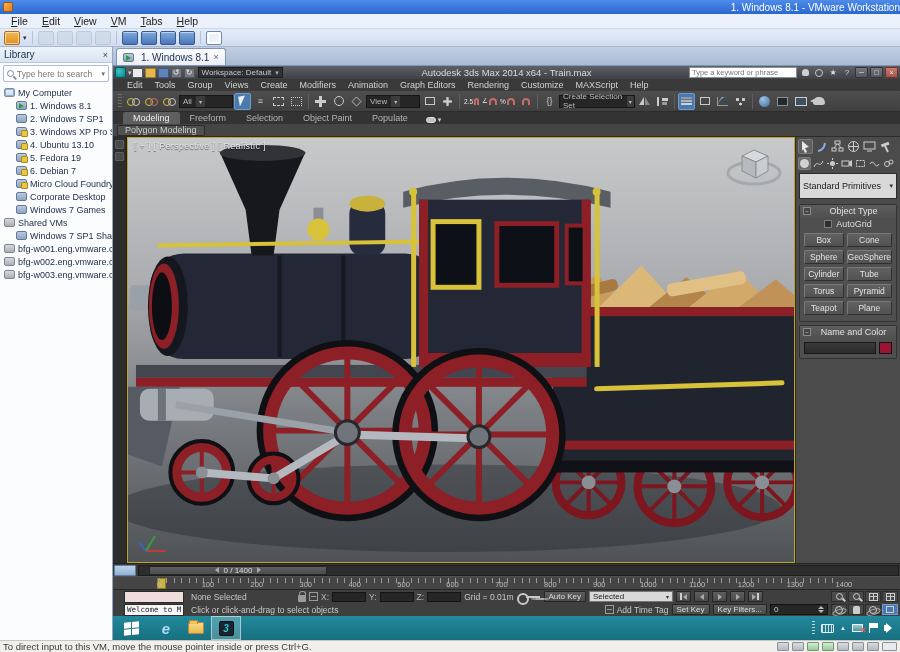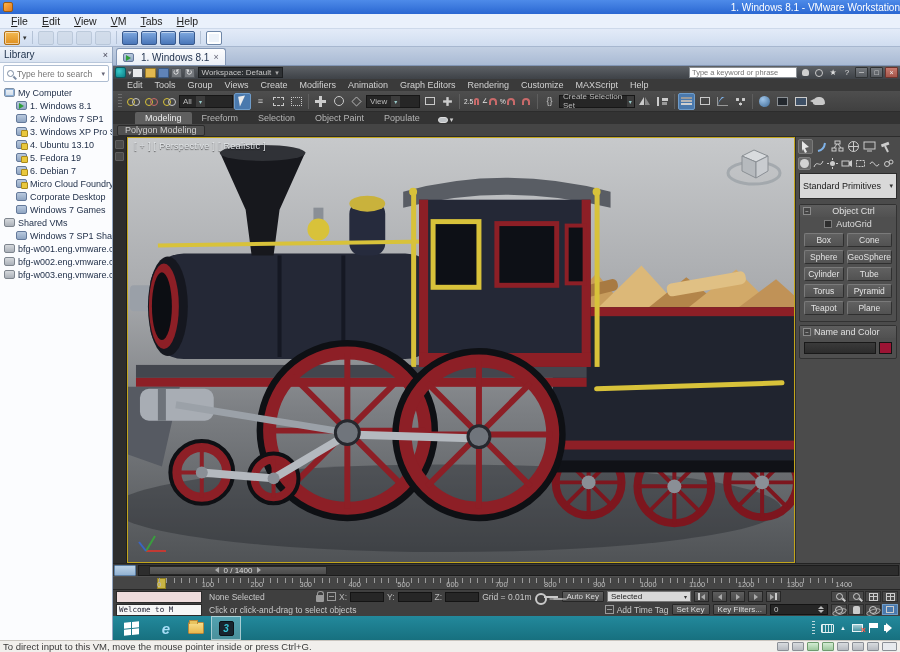--- a/index.html
+++ b/index.html
@@ -95,21 +95,21 @@
 .shp-link::before{left:0}.shp-link::after{left:5px;border-color:#c9c9c9}
 .shp-nolink::after{border-color:#c96a6a}
 .mag2{width:8px;height:7px;border:2px solid #c96a6a;border-bottom:0;border-radius:5px 5px 0 0;margin-left:1px}
 .snaptxt{font-size:6.5px;color:#e5e5e5}
 .shp-mirror{display:flex;gap:1px;align-items:flex-end}
 .shp-mirror i{width:0;height:0;border-bottom:8px solid #ccc;border-left:5px solid transparent}
 .shp-mirror i+i{border-left:0;border-right:5px solid transparent;border-bottom-color:#8a8a8a}
 .shp-align{width:11px;height:9px;border-left:2px solid #ccc;background:linear-gradient(#ccc 0 0) 3px 1px/7px 3px no-repeat,linear-gradient(#999 0 0) 3px 5px/5px 3px no-repeat}
 .shp-monitor{width:12px;height:9px;border:1px solid #ccc;background:#3e5066}
 
-.mx-rtabs{height:12px;background:#333;display:flex;align-items:flex-end;padding-left:22px;font-size:9px;color:#b5b5b5}
+.mx-rtabs{height:12px;background:#333;display:flex;align-items:flex-end;padding-left:10px;font-size:9px;color:#b5b5b5}
 .rtab{padding:0 10px;height:12px;display:flex;align-items:center}
 .rtab.active{background:#5f5f5f;color:#ececec;border-radius:2px 2px 0 0}
 .rmin{margin-left:8px;display:flex;align-items:center;gap:2px;color:#cfcfcf;font-size:7px}
 .roval{width:10px;height:6px;border:1px solid #ddd;border-radius:3px;background:#bfc3c7}
 .mx-rpanel{height:13px;background:#454545;border-bottom:1px solid #2c2c2c;display:flex;align-items:center;padding-left:4px}
 .rpanel-btn{height:11px;background:#515151;border:1px solid #2b2b2b;color:#cfcfcf;font-size:9px;display:flex;align-items:center;padding:0 7px;border-radius:2px}
 
 .mx-main{display:flex;height:426px}
 .vstrip{width:14px;background:#2d2d2d;border-right:1px solid #1e1e1e;display:flex;flex-direction:column;align-items:center;padding-top:3px;gap:3px}
 .vstab{width:9px;height:9px;background:#4a4a4a;border:1px solid #5f5f5f;border-radius:1px}
@@ -146,21 +146,21 @@
 .t-l{width:0;height:0;border-right:4px solid #aaa;border-top:3px solid transparent;border-bottom:3px solid transparent}
 .t-r{width:0;height:0;border-left:4px solid #aaa;border-top:3px solid transparent;border-bottom:3px solid transparent}
 .mx-ruler{height:14px;background:#454545;border-top:1px solid #515151;border-bottom:1px solid #262626;position:relative}
 .ticks{position:absolute;left:46px;right:66px;top:1px;height:5px;background:repeating-linear-gradient(90deg,#9a9a9a 0 1px,transparent 1px 7.4px)}
 .ticklabels{position:absolute;left:36px;right:46px;bottom:0;display:flex;justify-content:space-between;font-size:7.5px;color:#bdbdbd}
 .ticklabels span{min-width:20px;text-align:center}
 .tmark{position:absolute;left:44px;top:1px;width:9px;height:11px;background:#c9b445;border:1px solid #8f7e20}
 
 .mx-status{height:26px;background:#3f3f3f}
 .srow{height:13px;display:flex;align-items:center;font-size:8.5px;color:#c9c9c9;gap:3px;padding-right:2px}
-.listener{width:86px;height:12px;flex:0 0 auto;border:1px solid #2a2a2a;margin-left:3px}
+.listener{width:60px;height:12px;flex:0 0 auto;border:1px solid #2a2a2a;margin-left:11px}
 .listener.pink{background:#efdddd}
 .listener.white{background:#f6f6f6;color:#223;font-family:"DejaVu Sans Mono",monospace;font-size:7.5px;display:flex;align-items:center;padding:0 2px;white-space:nowrap;overflow:hidden}
 .seltext{min-width:108px;padding-left:4px}
 .prompttext{min-width:108px;padding-left:4px;flex:1}
 .xyzlab{color:#b5b5b5}
 .xyzbox{width:34px;height:10px;background:#262626;border:1px solid #141414}
 .lockico{width:8px;height:7px;background:#9a9a9a;border-radius:1px;position:relative;margin-top:3px}
 .lockico::before{content:"";position:absolute;left:1px;top:-4px;width:5px;height:4px;border:1.5px solid #9a9a9a;border-bottom:0;border-radius:3px 3px 0 0}
 .absico{width:9px;height:9px;border:1px solid #9a9a9a;background:linear-gradient(#9a9a9a 0 0) center/5px 1px no-repeat}
 .keyico{width:24px;height:10px;position:relative;flex:0 0 auto}
@@ -341,20 +341,21 @@
               <span class="qaico qa-new"></span>
               <span class="qaico qa-open"></span>
               <span class="qaico qa-save"></span>
               <span class="qaico">↺</span>
               <span class="qaico">↻</span>
             </span>
             <span class="wsdd">
               <span>Workspace: Default</span>
               <span class="tbcaret" style="color:#aaa">▾</span>
             </span>
+            <span class="mx-title-text">Autodesk 3ds Max 2014 x64  - Train.max</span>
             <span class="infocenter">
               <span class="icsearch">
                   <input readonly="" placeholder="Type a keyword or phrase" style="">
                 </span>
               <span class="icico">
                   <span class="icperson"></span>
                 </span>
               <span class="icico">
                   <span class="shp-circ" style="width:8px;height:8px"></span>
                 </span>
@@ -723,21 +724,21 @@
                     </svg>
                   </span>
               </div>
               <div class="cp-dd">
                 <span>Standard Primitives</span>
                 <span class="ddcaret">▾</span>
               </div>
               <div class="rollout">
                 <div class="roll-h">
                   <span class="collbox">−</span>
-                  <span style="flex:1;text-align:center">Object Ctrl</span>
+                  <span style="flex:1;text-align:center">Object Type</span>
                 </div>
                 <div class="agrow">
                   <span class="chk"></span>
                   <span>AutoGrid</span>
                 </div>
                 <div class="objgrid">
                   <span class="objbtn">Box</span>
                   <span class="objbtn">Cone</span>
                   <span class="objbtn">Sphere</span>
                   <span class="objbtn">GeoSphere</span>
@@ -745,21 +746,21 @@
                   <span class="objbtn">Tube</span>
                   <span class="objbtn">Torus</span>
                   <span class="objbtn">Pyramid</span>
                   <span class="objbtn">Teapot</span>
                   <span class="objbtn">Plane</span>
                 </div>
               </div>
               <div class="rollout">
                 <div class="roll-h">
                   <span class="collbox">−</span>
-                  <span style="flex:1;text-align:left">Name and Color</span>
+                  <span style="flex:1;text-align:center">Name and Color</span>
                 </div>
                 <div class="namerow">
                   <span class="namefield"></span>
                   <span class="swatch"></span>
                 </div>
               </div>
             </div>
           </div>
 
           <div class="mx-slider">

